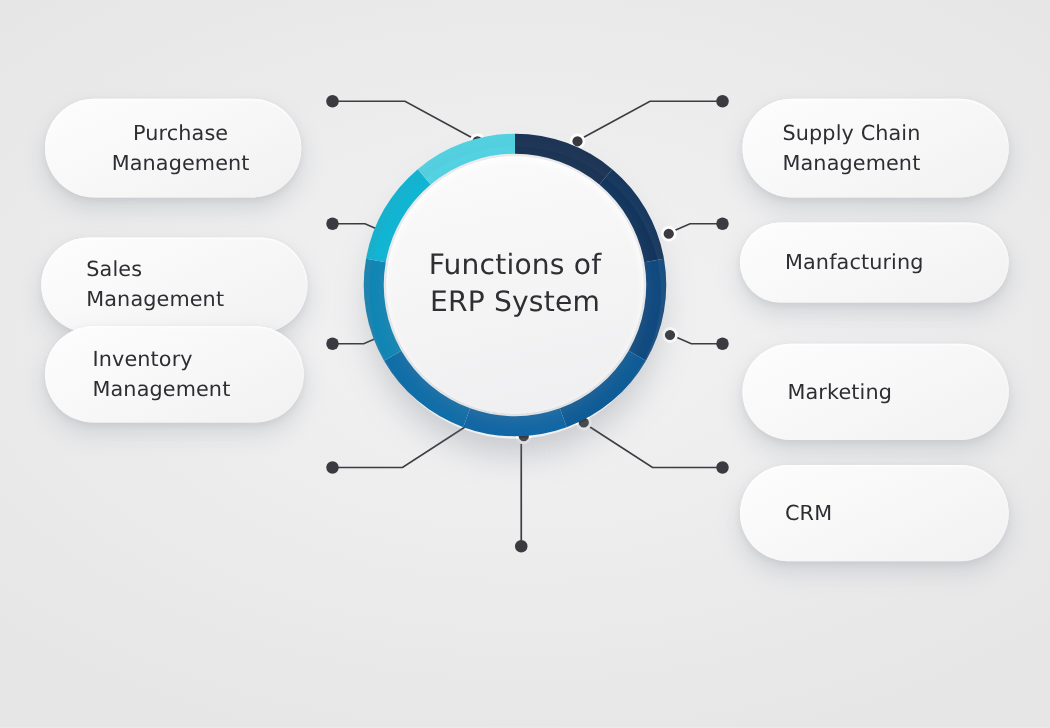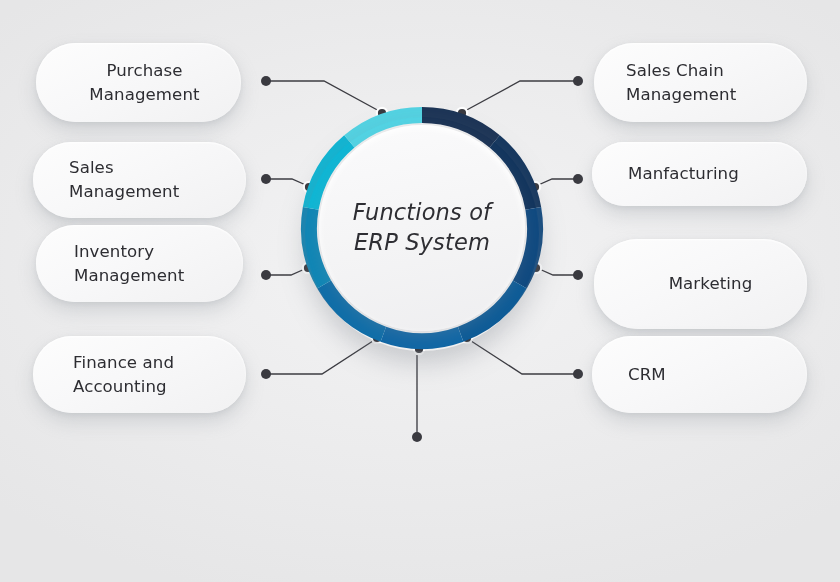--- a/index.html
+++ b/index.html
@@ -39,25 +39,24 @@
   }
   .conn-dot-ring {
     fill: #3a3a40;
     stroke: #ffffff;
     stroke-width: 2.2;
   }
 
   
   #ring-wrap {
     position: absolute;
-    left: 301px;
+    left: 291px;
     top: 107px;
     width: 242px;
     height: 242px;
-    font-style: italic;
   }
   #ring-wrap svg {
     display: block;
     overflow: visible;
   }
   .ring-shadow {
     position: absolute;
     left: 4px; top: 10px;
     width: 234px; height: 234px;
     border-radius: 50%;
@@ -93,20 +92,21 @@
     position: absolute;
     border-radius: 44px;
     background: linear-gradient(155deg, #fdfdfd 0%, #f8f8f9 45%, #f1f1f2 100%);
     box-shadow:
       0 9px 18px rgba(150,154,163,0.30),
       0 2px 5px rgba(150,154,163,0.18),
       inset 0 1px 2px rgba(255,255,255,0.95);
     display: flex;
     align-items: center;
     box-sizing: border-box;
+    margin-top: 36px;
   }
   .pill-text {
     font-size: 16.6px;
     line-height: 1.42;
     color: #2d2d32;
     letter-spacing: 0.1px;
     white-space: pre-line;
     font-weight: 400;
   }
   .pill.align-left .pill-text { text-align: left; }
@@ -194,45 +194,41 @@
       <div id="center-text">Functions of
 ERP System</div>
     </div>
   </div>
 
   <div class="pill align-center" style="left:36px; top:43px; width:205px; height:79px; padding-left:34px; padding-right:22px;">
     <div class="pill-text">Purchase
 Management</div>
   </div>
 
-  <div class="pill align-left" style="left:33px; top:142px; width:213px; height:76px; padding-left:36px; padding-right:18px;">
+  <div class="pill align-left" style="left:33px; top:154px; width:213px; height:76px; padding-left:36px; padding-right:18px;">
     <div class="pill-text">Sales
 Management</div>
   </div>
 
   <div class="pill align-left" style="left:36px; top:225px; width:207px; height:77px; padding-left:38px; padding-right:18px;">
     <div class="pill-text">Inventory
 Management</div>
   </div>
 
-  <div class="pill align-left" style="left:33px; top:336px; width:213px; height:77px; padding-left:40px; padding-right:16px;">
-    <div class="pill-text">Finance and
-Accounting</div>
-  </div>
 
   <div class="pill align-left" style="left:594px; top:43px; width:213px; height:79px; padding-left:32px; padding-right:16px;">
-    <div class="pill-text">Sales Chain
+    <div class="pill-text">Supply Chain
 Management</div>
   </div>
 
   <div class="pill align-left" style="left:592px; top:142px; width:215px; height:64px; padding-left:36px; padding-right:16px;">
     <div class="pill-text">Manfacturing</div>
   </div>
 
-  <div class="pill align-left" style="left:594px; top:239px; width:213px; height:90px; padding-left:36px; padding-right:16px;justify-content:center;">
+  <div class="pill align-left" style="left:594px; top:239px; width:213px; height:77px; padding-left:36px; padding-right:16px;">
     <div class="pill-text">Marketing</div>
   </div>
 
   <div class="pill align-left" style="left:592px; top:336px; width:215px; height:77px; padding-left:36px; padding-right:16px;">
     <div class="pill-text">CRM</div>
   </div>
 
 
 </div>
 

